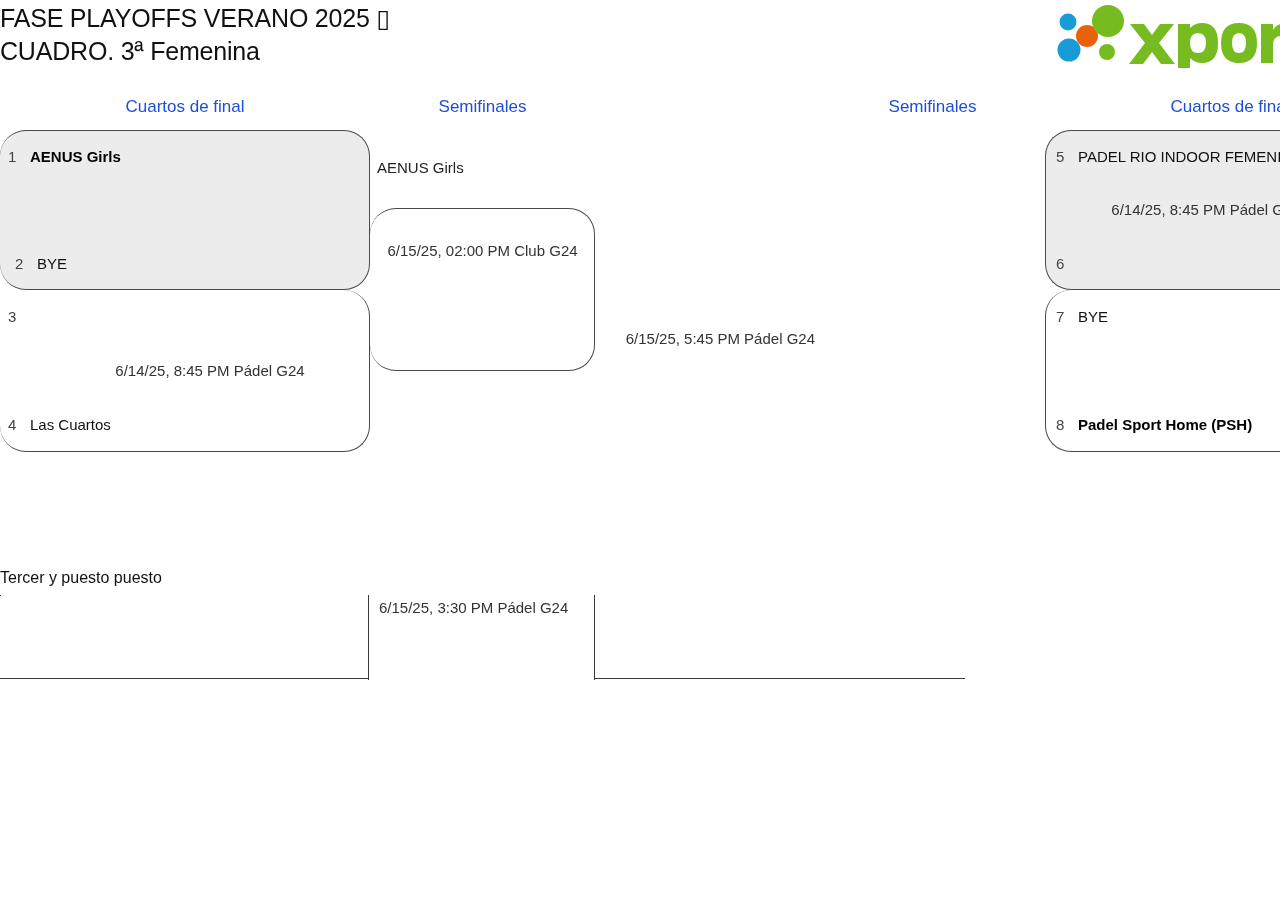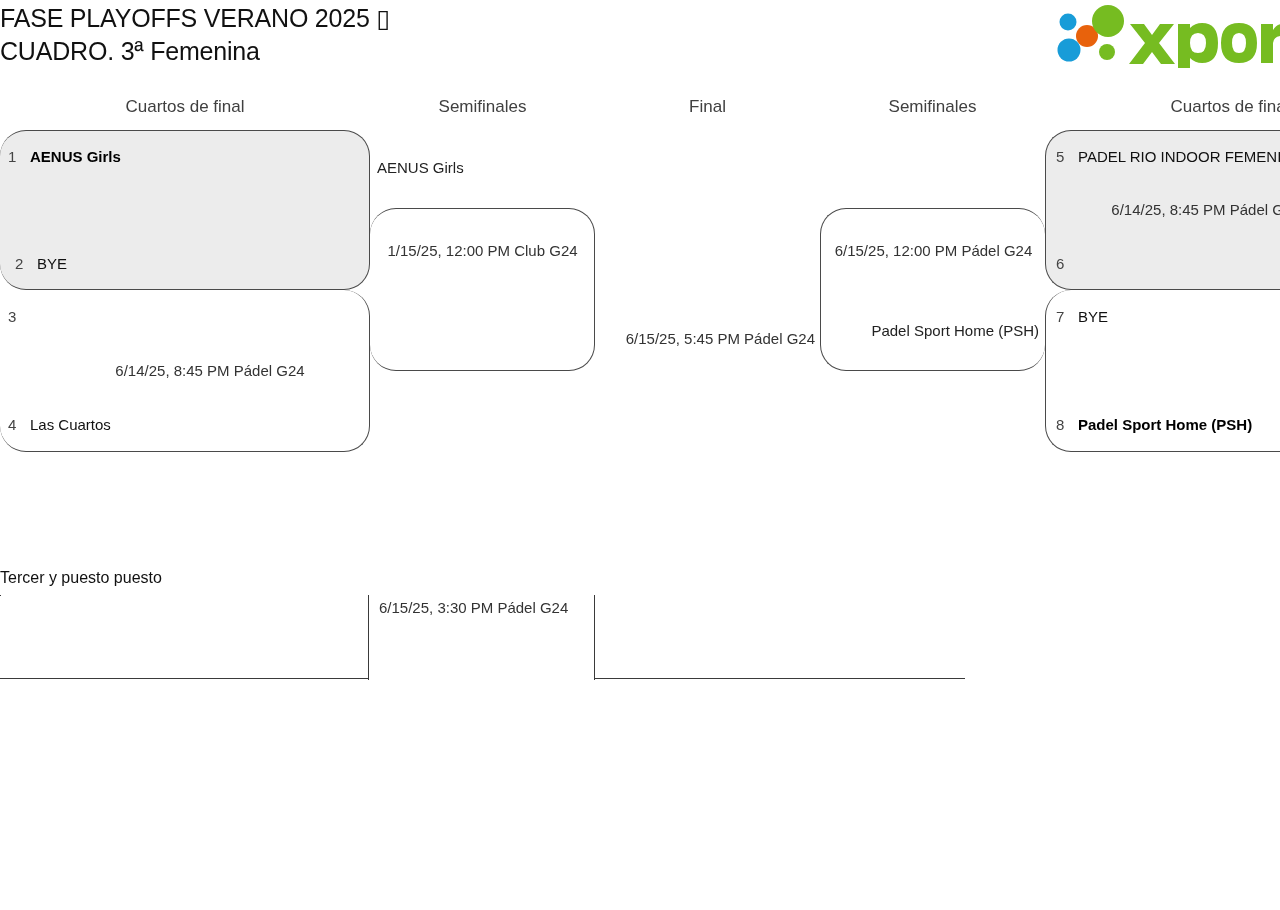--- a/index.html
+++ b/index.html
@@ -20,21 +20,21 @@
     color:#111;white-space:pre-line;
   }
   .logo{
     position:absolute;left:1046px;top:4px;width:234px;height:64px;
   }
   .logo svg{display:block;}
 
   
   .round-head{
     position:absolute;top:96px;
-    font-size:17px;line-height:22px;font-weight:400;color:#404040;
+    font-size:17px;line-height:22px;font-weight:400;color:#1d4ed8;
     text-align:center;white-space:nowrap;
   }
 
   
   .mbox{position:absolute;box-sizing:border-box;}
   .mbox.gray{background:#ececec;}
   .mbox.white{background:#ffffff;}
   .bd-t{border-top:1.4px solid #4a4a4a;}
   .bd-b{border-bottom:1.4px solid #4a4a4a;border-radius:26px;}
   .bd-l{border-left:1.4px solid #4a4a4a;}
@@ -90,21 +90,20 @@
         <path d="M215 20 h12 v6 q4 -7 11 -6 v12 q-10 -1 -11 7 v20 h-12 z"></path>
       </g>
       <g fill="#76bc21" transform="translate(0,0)">
         <path d="M236 20 h12 v26 h-12 z"></path>
       </g>
     </svg>
   </div>
 
   <div class="round-head" style="left:0px;width:370px;">Cuartos de final</div>
   <div class="round-head" style="left:370px;width:225px;">Semifinales</div>
-  <div class="round-head" style="left:595px;width:225px;">Final</div>
   <div class="round-head" style="left:820px;width:225px;">Semifinales</div>
   <div class="round-head" style="left:1045px;width:370px;text-align:center;">Cuartos de final</div>
 
   <div class="mbox gray bd-t bd-b bd-r" style="left:0px;top:130px;width:370px;height:160px;">
     <div class="seed win" style="left:8px;top:16px;">
       <span class="num">1</span><span class="nm">AENUS Girls</span>
     </div>
     <div class="minfo" style="left:60px;top:110px;width:300px;text-align:center;"></div>
     <div class="seed" style="left:8px;top:123px;margin-left:7px;">
       <span class="num">2</span><span class="nm">BYE</span>
@@ -117,33 +116,29 @@
     </div>
     <div class="minfo" style="left:60px;top:71px;width:300px;text-align:center;">6/14/25, 8:45 PM Pádel G24</div>
     <div class="seed" style="left:8px;top:125px;">
       <span class="num">4</span><span class="nm">Las Cuartos</span>
     </div>
   </div>
 
   <div class="tname" style="left:377px;top:158px;">AENUS Girls</div>
 
   <div class="mbox white bd-t bd-b bd-r" style="left:370px;top:208px;width:225px;height:163px;">
-    <div class="minfo" style="left:5px;top:32px;width:215px;text-align:center;">1/15/25, 12:00 PM Club G24</div>
+    <div class="minfo" style="left:5px;top:32px;width:215px;text-align:center;">6/15/25, 02:00 PM Club G24</div>
     <div class="tname" style="left:7px;top:112px;"></div>
   </div>
 
   <div class="tname" style="left:602px;top:238px;"></div>
   <div class="mbox white" style="left:595px;top:208px;width:225px;height:163px;">
     <div class="minfo" style="left:5px;top:121px;width:215px;text-align:right;">6/15/25, 5:45 PM Pádel G24</div>
   </div>
 
-  <div class="mbox white bd-t bd-b bd-l" style="left:820px;top:208px;width:225px;height:163px;">
-    <div class="minfo" style="left:5px;top:32px;width:215px;text-align:center;">6/15/25, 12:00 PM Pádel G24</div>
-    <div class="tname" style="left:0px;top:112px;width:218px;text-align:right;">Padel Sport Home (PSH)</div>
-  </div>
 
   <div class="mbox gray bd-t bd-b bd-l" style="left:1045px;top:130px;width:370px;height:160px;">
     <div class="seed" style="left:10px;top:16px;">
       <span class="num">5</span><span class="nm">PADEL RIO INDOOR FEMENINO</span>
     </div>
     <div class="minfo" style="left:10px;top:69px;width:300px;text-align:center;">6/14/25, 8:45 PM Pádel G24</div>
     <div class="seed" style="left:10px;top:123px;">
       <span class="num">6</span><span class="nm"></span>
     </div>
   </div>

